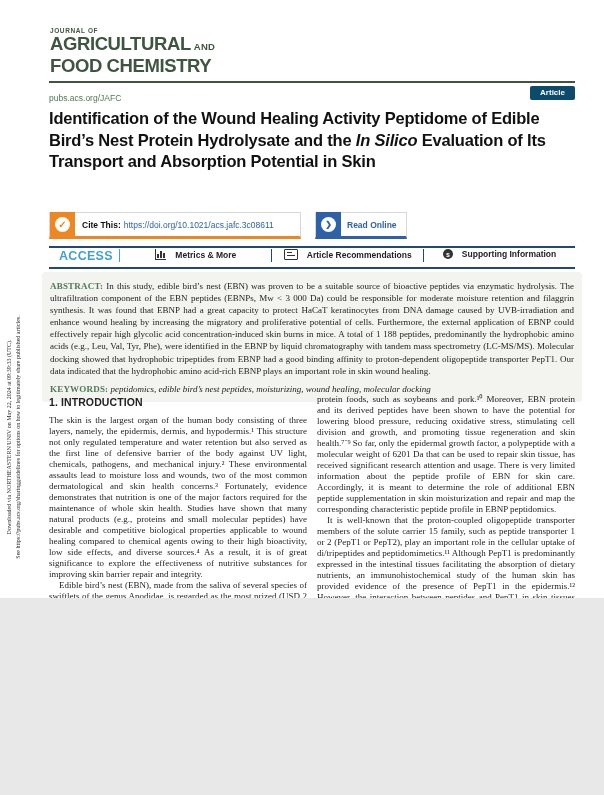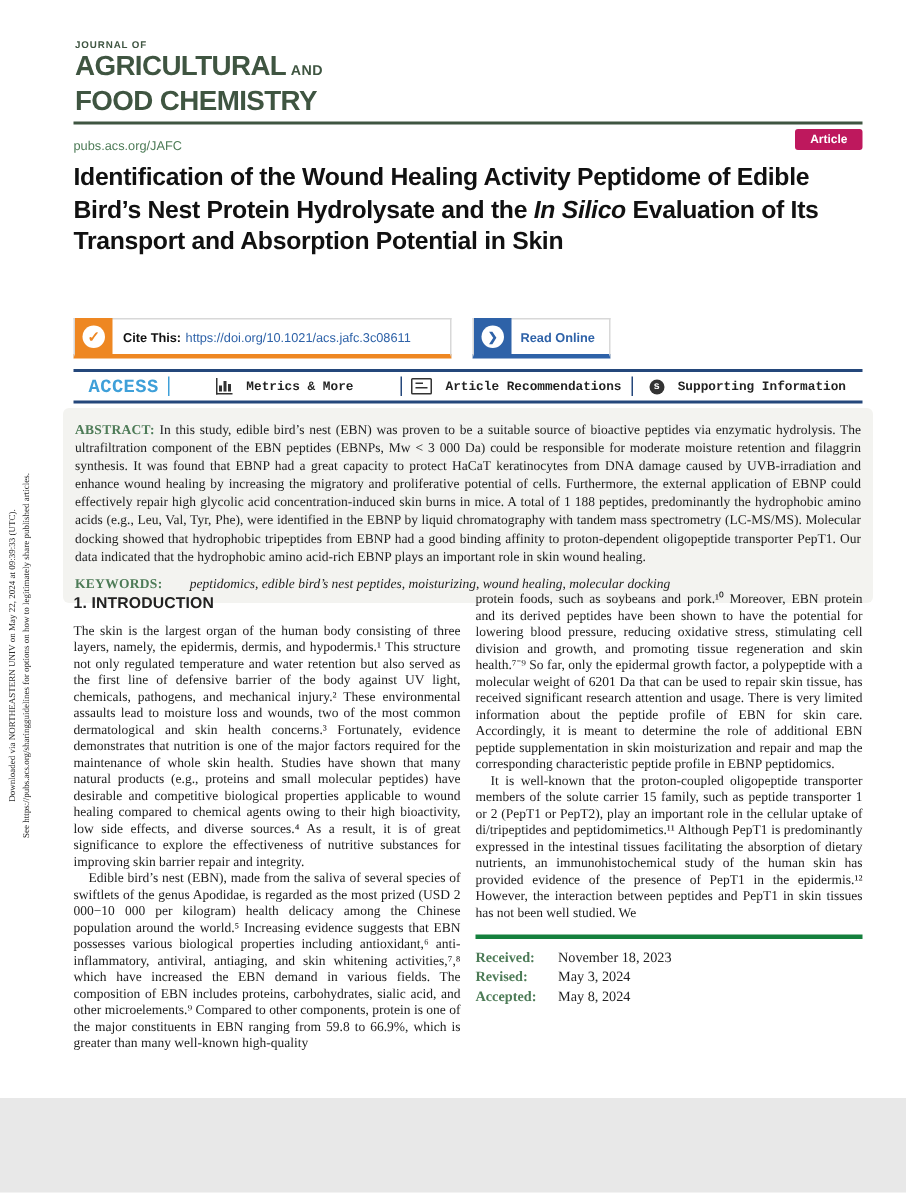--- a/index.html
+++ b/index.html
@@ -1,33 +1,33 @@
 <!DOCTYPE html>
 <html><head>
 <meta charset="utf-8">
 <style>
   html,body{margin:0;padding:0;background:#e8e8e8;}
-  .page{position:relative;width:604px;height:732px;background:#ffffff;margin:0 auto;
+  .page{position:relative;width:604px;height:598px;background:#ffffff;margin:0 auto;
         font-family:"Liberation Serif",serif;color:#1d1d1d;overflow:hidden;}
 
   
   .sidebar-note{position:absolute;left:-186px;top:428px;width:400px;height:18px;
         transform:rotate(-90deg);text-align:center;font-size:6px;line-height:8.5px;color:#2a2a2a;}
 
   
   .logo{position:absolute;left:50px;top:27px;color:#3f5541;font-family:"Liberation Sans",sans-serif;}
   .logo-kicker{font-size:6.5px;font-weight:bold;letter-spacing:0.6px;}
   .logo-big{font-size:18.5px;font-weight:bold;letter-spacing:-0.4px;line-height:19px;}
   .logo-and{font-size:9.5px;font-weight:bold;letter-spacing:0.3px;margin-left:3px;}
 
   .green-rule{position:absolute;left:49px;top:81px;width:526px;height:2px;background:#3f5541;}
 
   .site-row{position:absolute;left:49px;top:87px;width:526px;height:14px;}
   .site-link{font-family:"Liberation Sans",sans-serif;font-size:8.5px;color:#4d7b57;text-decoration:none;}
-  .article-badge{position:absolute;right:0;top:-1px;background:#be185d;color:#fff;
+  .article-badge{position:absolute;right:0;top:-1px;background:#0c4a6e;color:#fff;
         font-family:"Liberation Sans",sans-serif;font-size:8px;font-weight:bold;
         padding:2px 10px 3px;border-radius:2px;}
 
   .title{position:absolute;left:49px;top:108px;width:526px;margin:0;
         font-family:"Liberation Sans",sans-serif;font-size:16.5px;line-height:21.5px;
         font-weight:bold;color:#111;letter-spacing:-0.2px;}
   .title em{}
 
   .authors{position:absolute;left:49px;top:179px;width:526px;font-size:10.8px;line-height:13.5px;color:#222;}
 
@@ -47,21 +47,21 @@
   .read-icon{width:25px;height:25px;background:#2e62a8;flex:0 0 25px;display:flex;align-items:center;justify-content:center;}
   .read-disc{width:15px;height:15px;background:#fff;border-radius:50%;display:flex;align-items:center;justify-content:center;
         color:#2e62a8;font-size:8px;font-weight:bold;font-family:"Liberation Sans",sans-serif;}
   .read-label{font-family:"Liberation Sans",sans-serif;font-size:8.5px;font-weight:bold;color:#2e62a8;margin-left:6px;}
 
   
   .navy-line{position:absolute;left:49px;width:526px;background:#24477b;}
   .nl-top{top:246px;height:2px;}
   .nl-bottom{top:267px;height:1.5px;}
   .access-row{position:absolute;left:49px;top:249px;width:526px;height:17px;
-        display:flex;align-items:center;font-family:Liberation Mono, monospace;}
+        display:flex;align-items:flex-start;font-family:Liberation Sans, sans-serif;}
   .access-word{color:#3fa0d9;font-size:12.5px;font-weight:bold;letter-spacing:0.3px;margin-left:10px;cursor:pointer;}
   .vsep{width:1.5px;height:13px;background:#3fa0d9;margin:0 0 0 6px;}
   .vsep2{width:1px;height:13px;background:#24477b;}
   .access-item{flex:1;display:flex;align-items:center;justify-content:center;gap:9px;
         font-size:8.5px;font-weight:bold;color:#222;cursor:pointer;}
   .metrics-icon{display:inline-flex;align-items:flex-end;gap:1px;height:9px;border-left:1px solid #333;border-bottom:1px solid #333;padding:0 1px 1px 1px;}
   .metrics-icon i{display:block;width:2px;background:#333;}
   .metrics-icon i:nth-child(1){height:4px;}
   .metrics-icon i:nth-child(2){height:7px;}
   .metrics-icon i:nth-child(3){height:5px;}
@@ -70,21 +70,21 @@
   .reco-icon:after{content:"";position:absolute;left:2px;top:5px;width:8px;height:1px;background:#333;}
   .si-icon{display:inline-flex;width:10px;height:10px;border-radius:50%;background:#333;color:#fff;
         font-size:7px;font-weight:bold;align-items:center;justify-content:center;}
 
   
   .abstract-box{position:absolute;left:42px;top:272px;width:524px;background:#f3f3f0;
         border-radius:4px;padding:8px 8px 7px 8px;}
   .abstract-p{margin:0;font-size:9px;line-height:12.1px;text-align:justify;}
   .keywords-p{margin:7px 0 0 0;font-size:9px;line-height:11px;}
   .green-label{color:#4d7b57;font-weight:bold;letter-spacing:0.2px;}
-  .keywords-p em{margin-left:16px;}
+  .keywords-p em{}
 
   
   .col{position:absolute;top:394px;width:258px;}
   .left-col{left:49px;}
   .right-col{left:317px;}
   .col h2{margin:2px 0 7px 0;font-family:"Liberation Sans",sans-serif;font-size:10.5px;color:#222;letter-spacing:0.1px;}
   .jp{margin:0;font-size:9px;line-height:11px;text-align:justify;}
   .jp.indent{text-indent:10px;}
 
   

